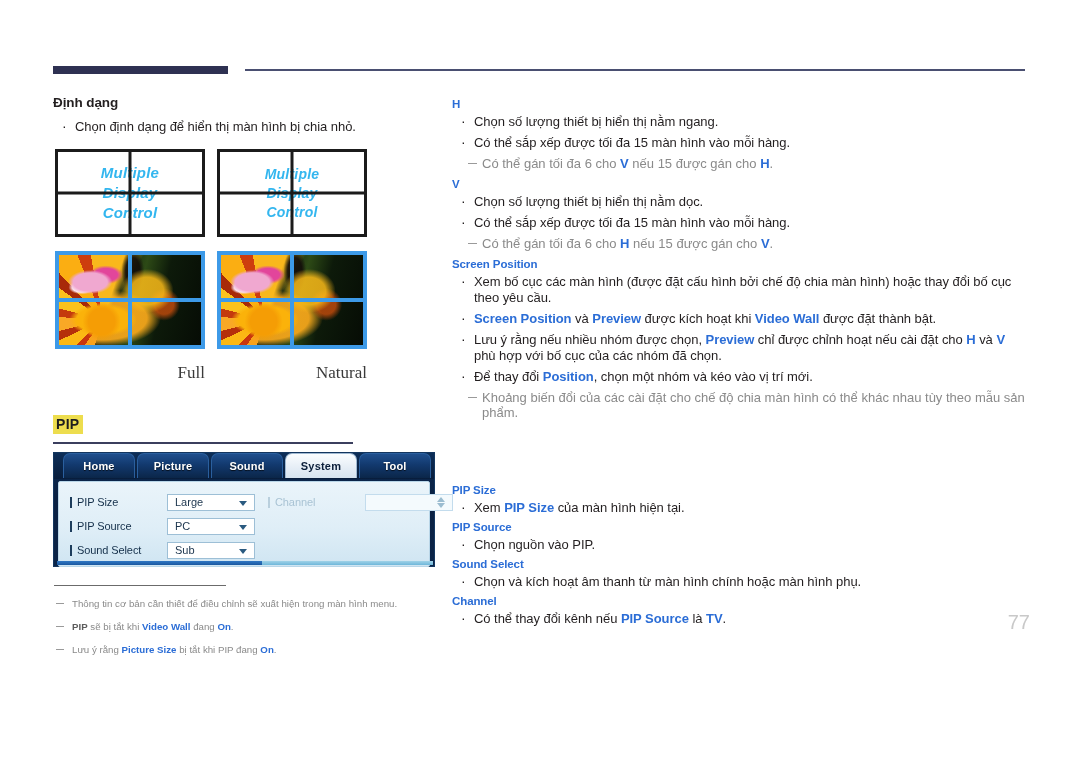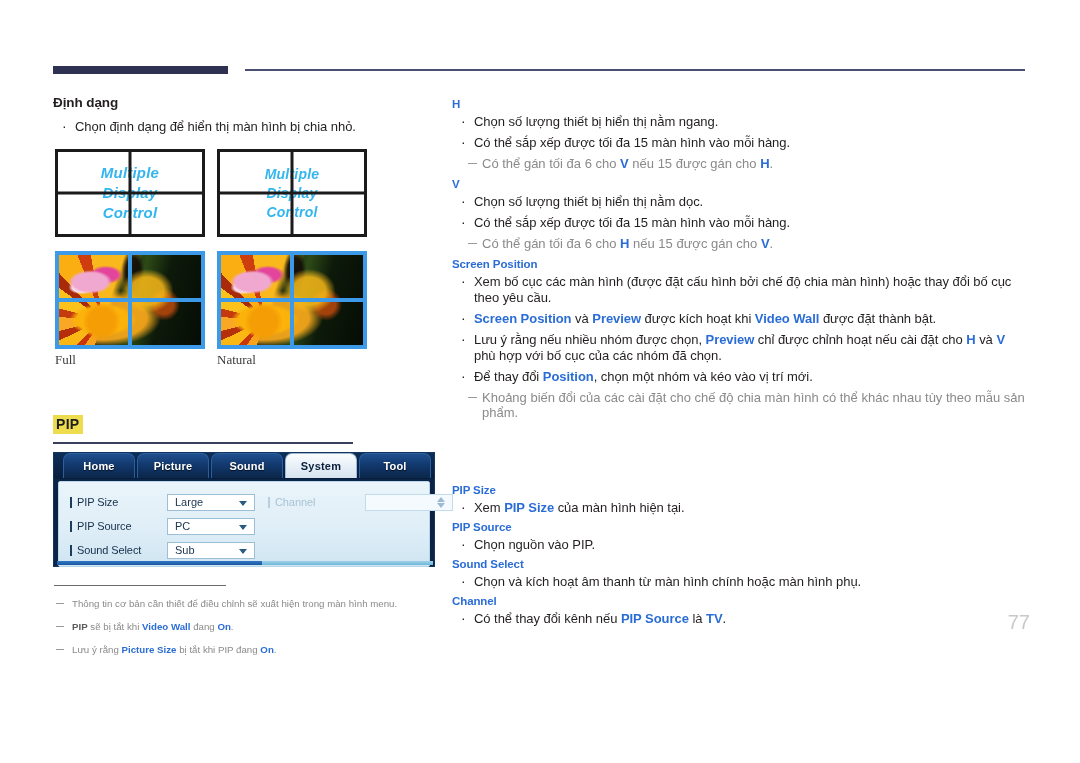--- a/index.html
+++ b/index.html
@@ -129,23 +129,23 @@
   }
   .grid-img .vline {
     position: absolute; left: 50%; top: 0; width: 4px; height: 100%;
     background: #3d9ae8; transform: translateX(-50%); z-index: 3;
   }
   .grid-img .hline {
     position: absolute; top: 50%; left: 0; height: 4px; width: 100%;
     background: #3d9ae8; transform: translateY(-50%); z-index: 3;
   }
   .caption {
-    margin-top: 3px; width: 150px; text-align: left;
+    margin-top: 14px; width: 150px; text-align: right;
     font-family: "Liberation Serif", serif;
-    font-size: 13px; color: #3a3a3a;
+    font-size: 17px; color: #3a3a3a;
   }
 
   
   .pip-wrap { position: absolute; left: 53px; top: 415px; width: 390px; }
   .pip-rule { margin-top: 8px; width: 300px; height: 2px; background: #3b3f5e; }
 
   
   .osd {
     position: relative; margin-top: 8px;
     width: 382px; height: 115px;

